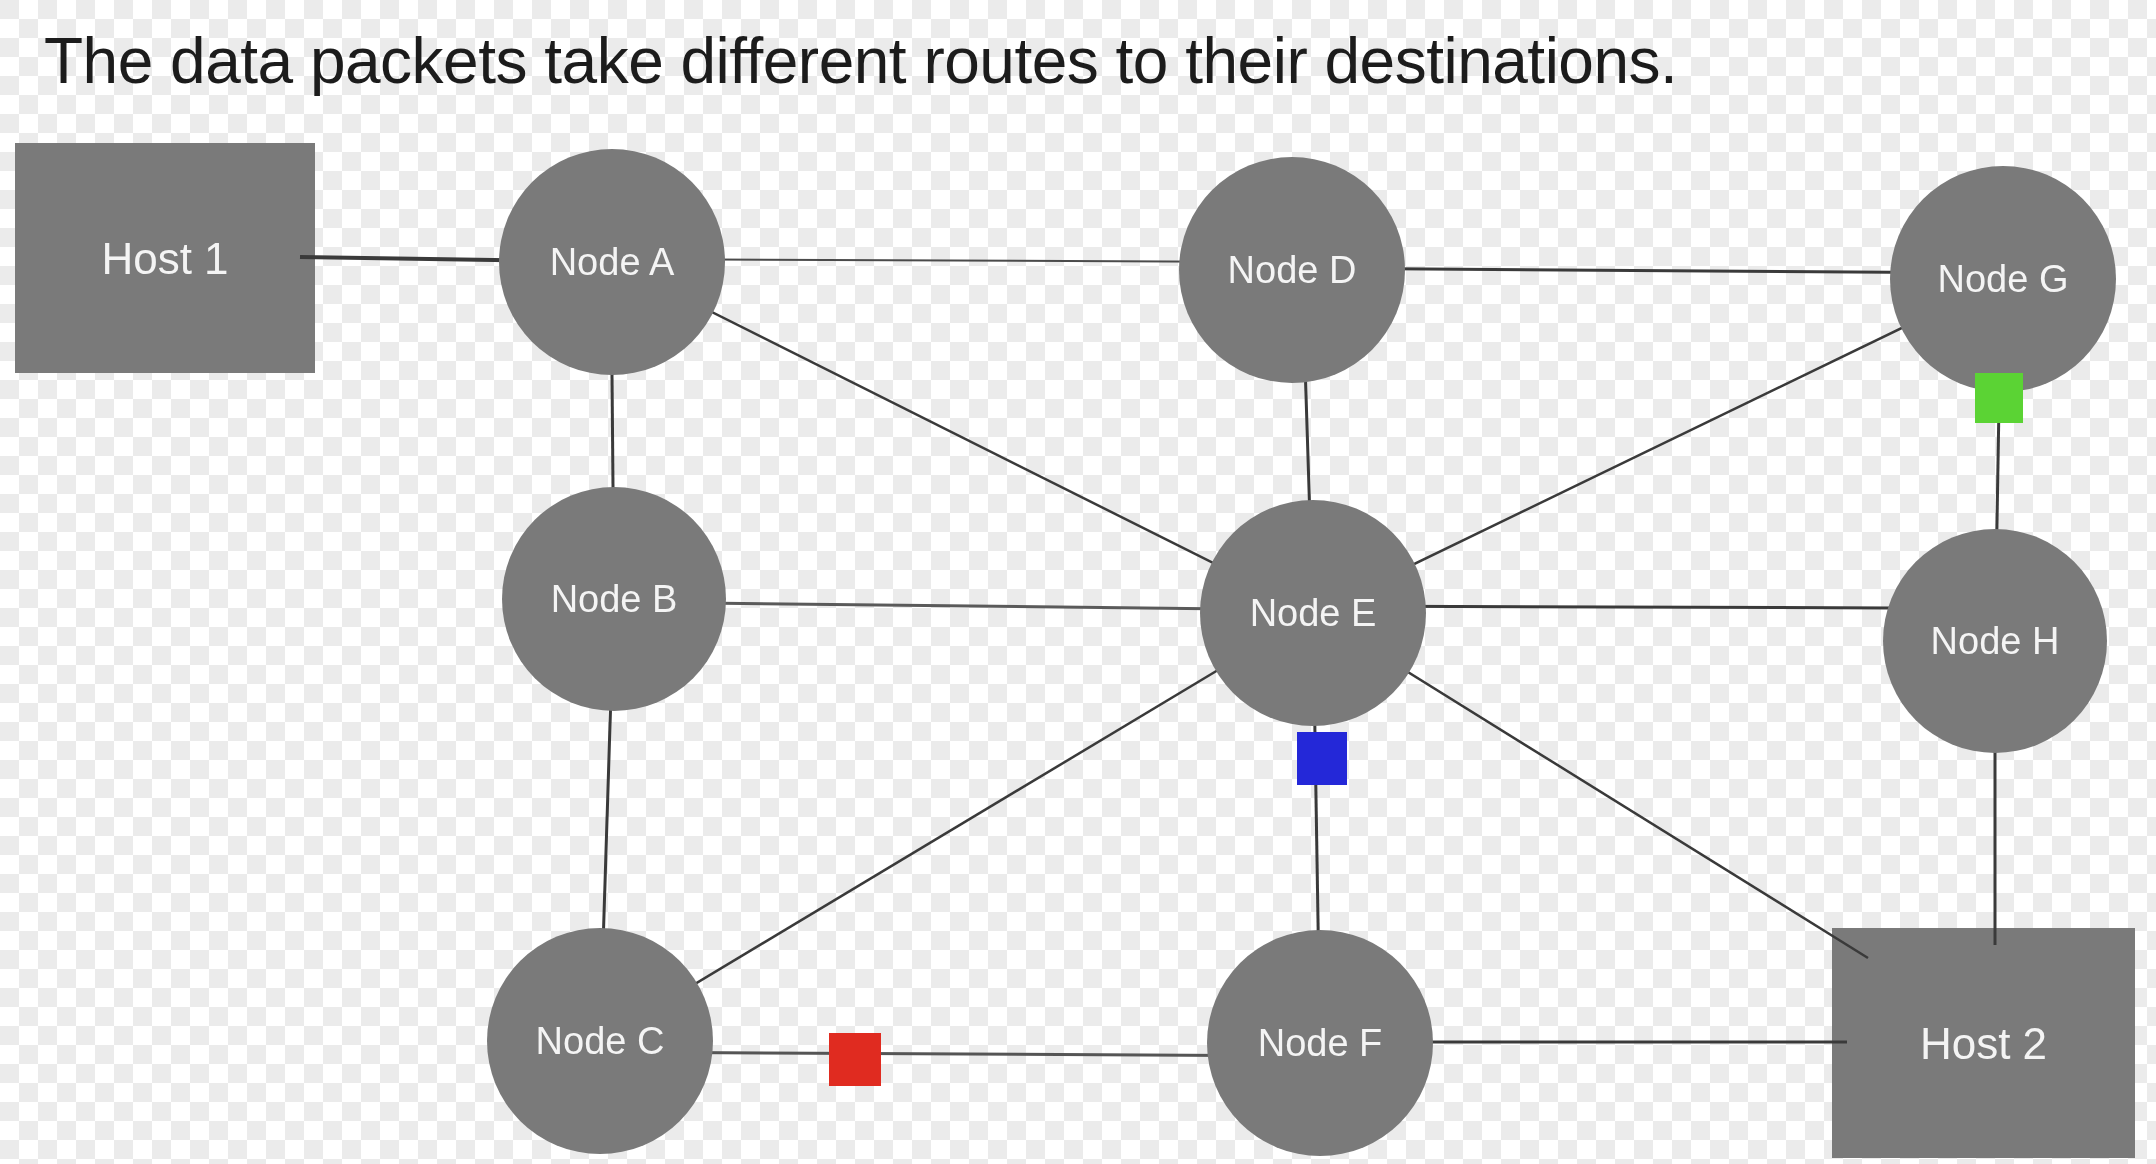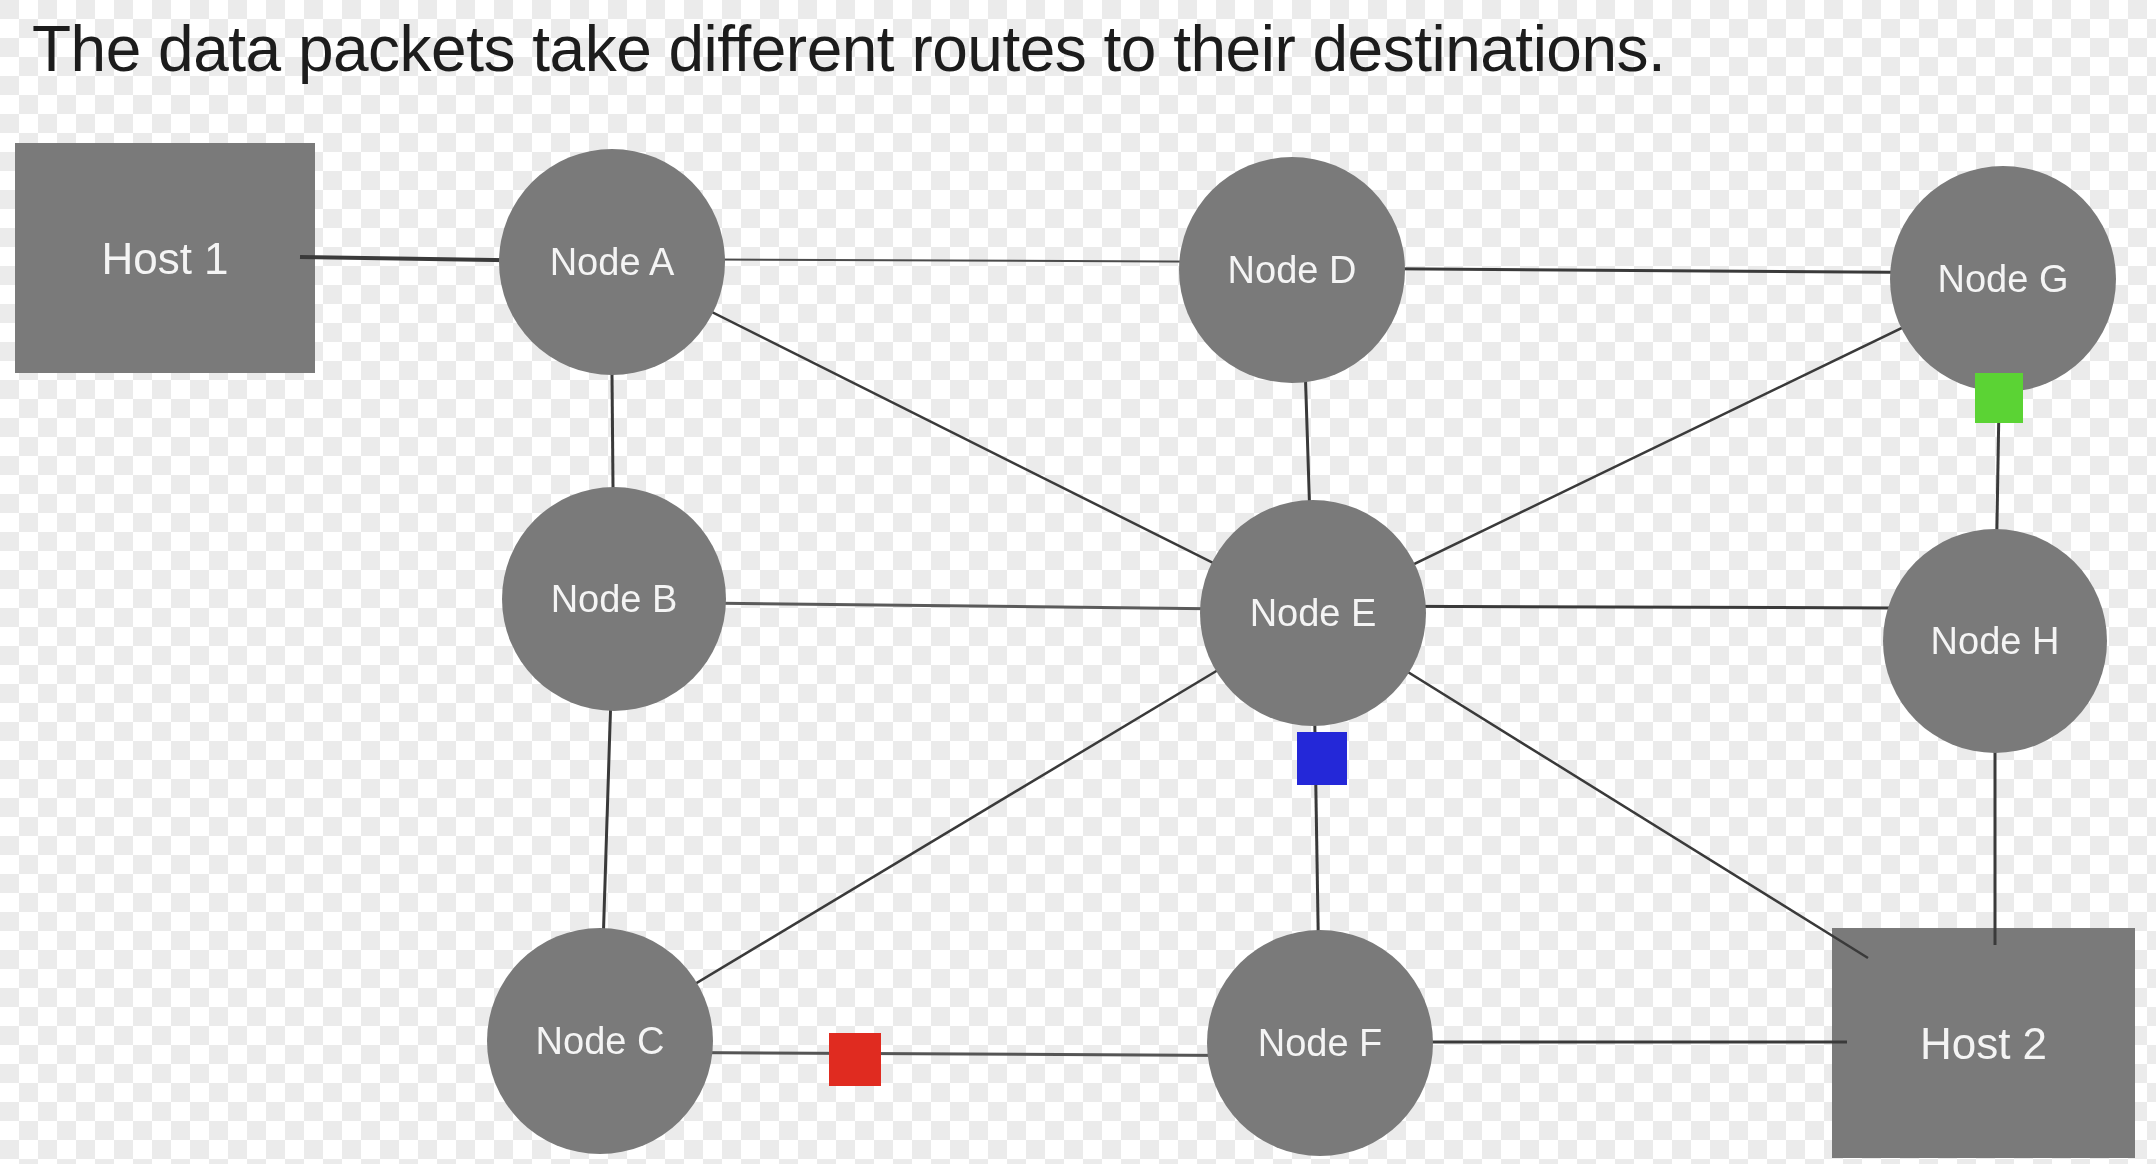--- a/index.html
+++ b/index.html
@@ -9,21 +9,21 @@
     overflow:hidden;
     font-family:"Liberation Sans",sans-serif;
     background-color:#ffffff;
     background-image:conic-gradient(#ebebeb 0 25%, #ffffff 0 50%, #ebebeb 0 75%, #ffffff 0);
     background-size:38px 38px;
     background-position:19px 0;
   }
   .title{
     position:absolute;
     left:32px;top:12px;
-    margin:0;
+    margin:12px;
     font-size:64px;
     font-weight:400;
     letter-spacing:-0.5px;
     color:#1c1c1c;
     white-space:nowrap;
   }
   svg.net{position:absolute;left:0;top:0;}
   .node-label{
     font-family:"Liberation Sans",sans-serif;
     font-size:38px;

